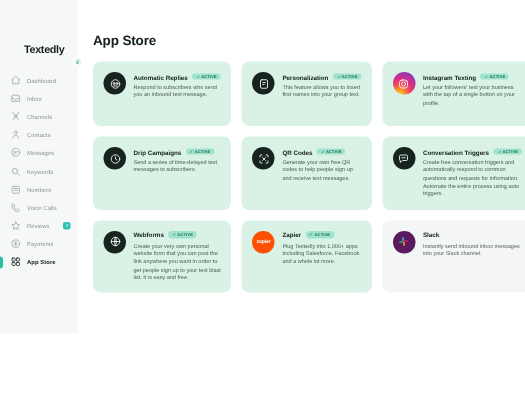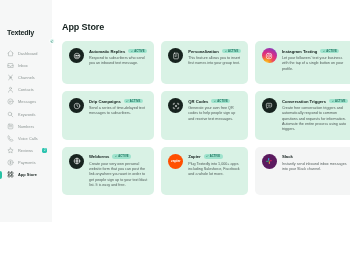--- a/index.html
+++ b/index.html
@@ -26,20 +26,21 @@
     position: relative;
   }
   .logo {
     font-size: 7.2px;
     font-weight: bold;
     color: #15211f;
     letter-spacing: -0.2px;
     padding-left: 7px;
     margin-bottom: 10px;
     white-space: nowrap;
+    text-align: center;
   }
   .nav { display: flex; flex-direction: column; }
   .nav-item {
     display: flex;
     align-items: center;
     height: 12.2px;
     padding-left: 7px;
     position: relative;
     cursor: pointer;
   }

